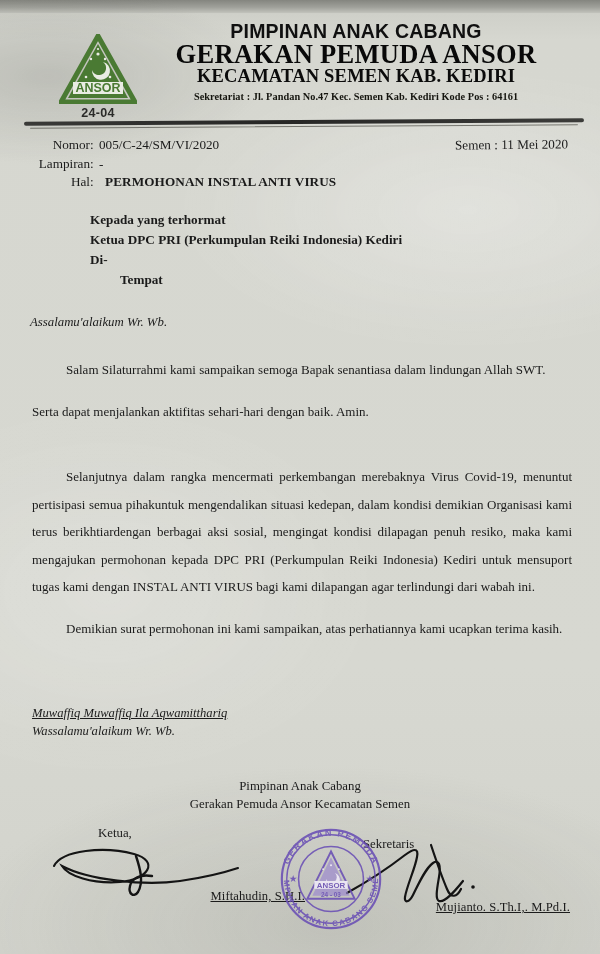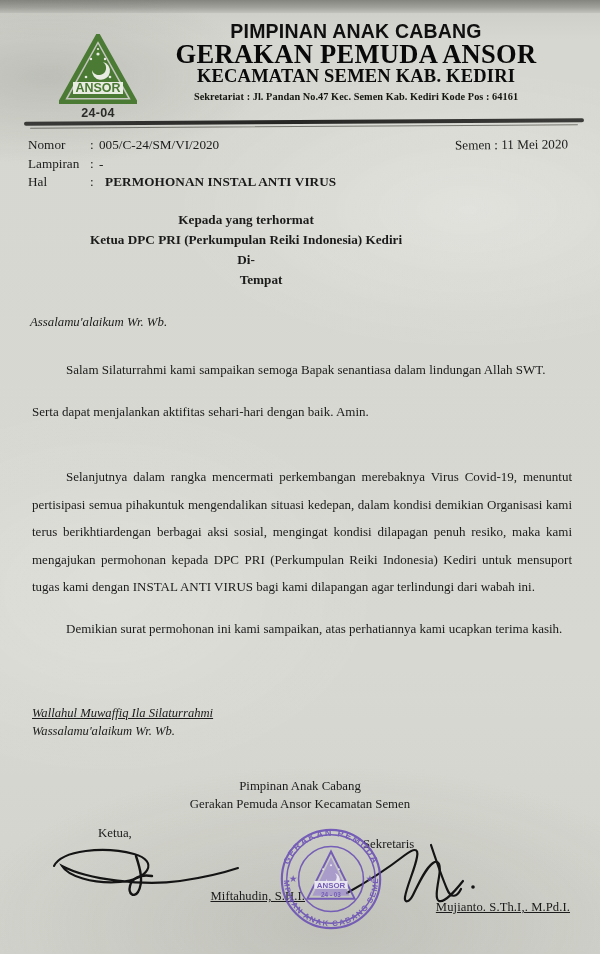--- a/index.html
+++ b/index.html
@@ -131,21 +131,21 @@
 
   
   .refblock {
     position: absolute;
     left: 28px;
     top: 136px;
     font-size: 13.2px;
     line-height: 1.42;
   }
   .refrow { display: flex; }
-  .ref-key { width: 62px; flex: 0 0 62px; }
+  .ref-key { width: 62px; flex: 0 0 62px; text-align: right; }
   .ref-colon { width: 9px; flex: 0 0 9px; }
   .ref-val { white-space: nowrap; }
   .ref-val.bold { font-weight: bold; letter-spacing: .1px; padding-left: 6px; }
 
   .placedate {
     position: absolute;
     right: 32px;
     top: 137px;
     font-size: 13.2px;
     white-space: nowrap;
@@ -153,21 +153,20 @@
   }
 
   
   .addressee {
     position: absolute;
     left: 90px;
     top: 210px;
     font-size: 13.2px;
     font-weight: bold;
     line-height: 1.52;
-    text-align: center;
   }
   .addr-indent { padding-left: 30px; }
 
   
   .salam {
     position: absolute;
     left: 30px;
     top: 315px;
     font-style: italic;
     font-size: 12.8px;
@@ -318,21 +317,21 @@
 
   <div class="body">
     <p class="ind">Salam Silaturrahmi kami sampaikan semoga Bapak senantiasa dalam lindungan Allah SWT.</p>
     <p>Serta dapat menjalankan aktifitas sehari-hari dengan baik. Amin.</p>
     <div class="gap"></div>
     <p class="ind">Selanjutnya dalam rangka mencermati perkembangan merebaknya Virus Covid-19, menuntut pertisipasi semua pihakuntuk mengendalikan situasi kedepan, dalam kondisi demikian Organisasi kami terus berikhtiardengan berbagai aksi sosial, mengingat kondisi dilapagan penuh resiko, maka kami mengajukan permohonan kepada DPC PRI (Perkumpulan Reiki Indonesia) Kediri untuk mensuport tugas kami dengan INSTAL ANTI VIRUS bagi kami dilapangan agar terlindungi dari wabah ini.</p>
     <p class="ind">Demikian surat permohonan ini kami sampaikan, atas perhatiannya kami ucapkan terima kasih.</p>
   </div>
 
   <div class="closing">
-    <div class="u">Wallahul Muwaffiq Ila Silaturrahmi</div>
+    <div class="u">Muwaffiq Muwaffiq Ila Aqwamitthariq</div>
     <div>Wassalamu'alaikum Wr. Wb.</div>
   </div>
 
   <div class="sig-head">
     <div>Pimpinan Anak Cabang</div>
     <div>Gerakan Pemuda Ansor Kecamatan Semen</div>
   </div>
 
   <div class="sig-cols">
     <div class="sig-col left">

